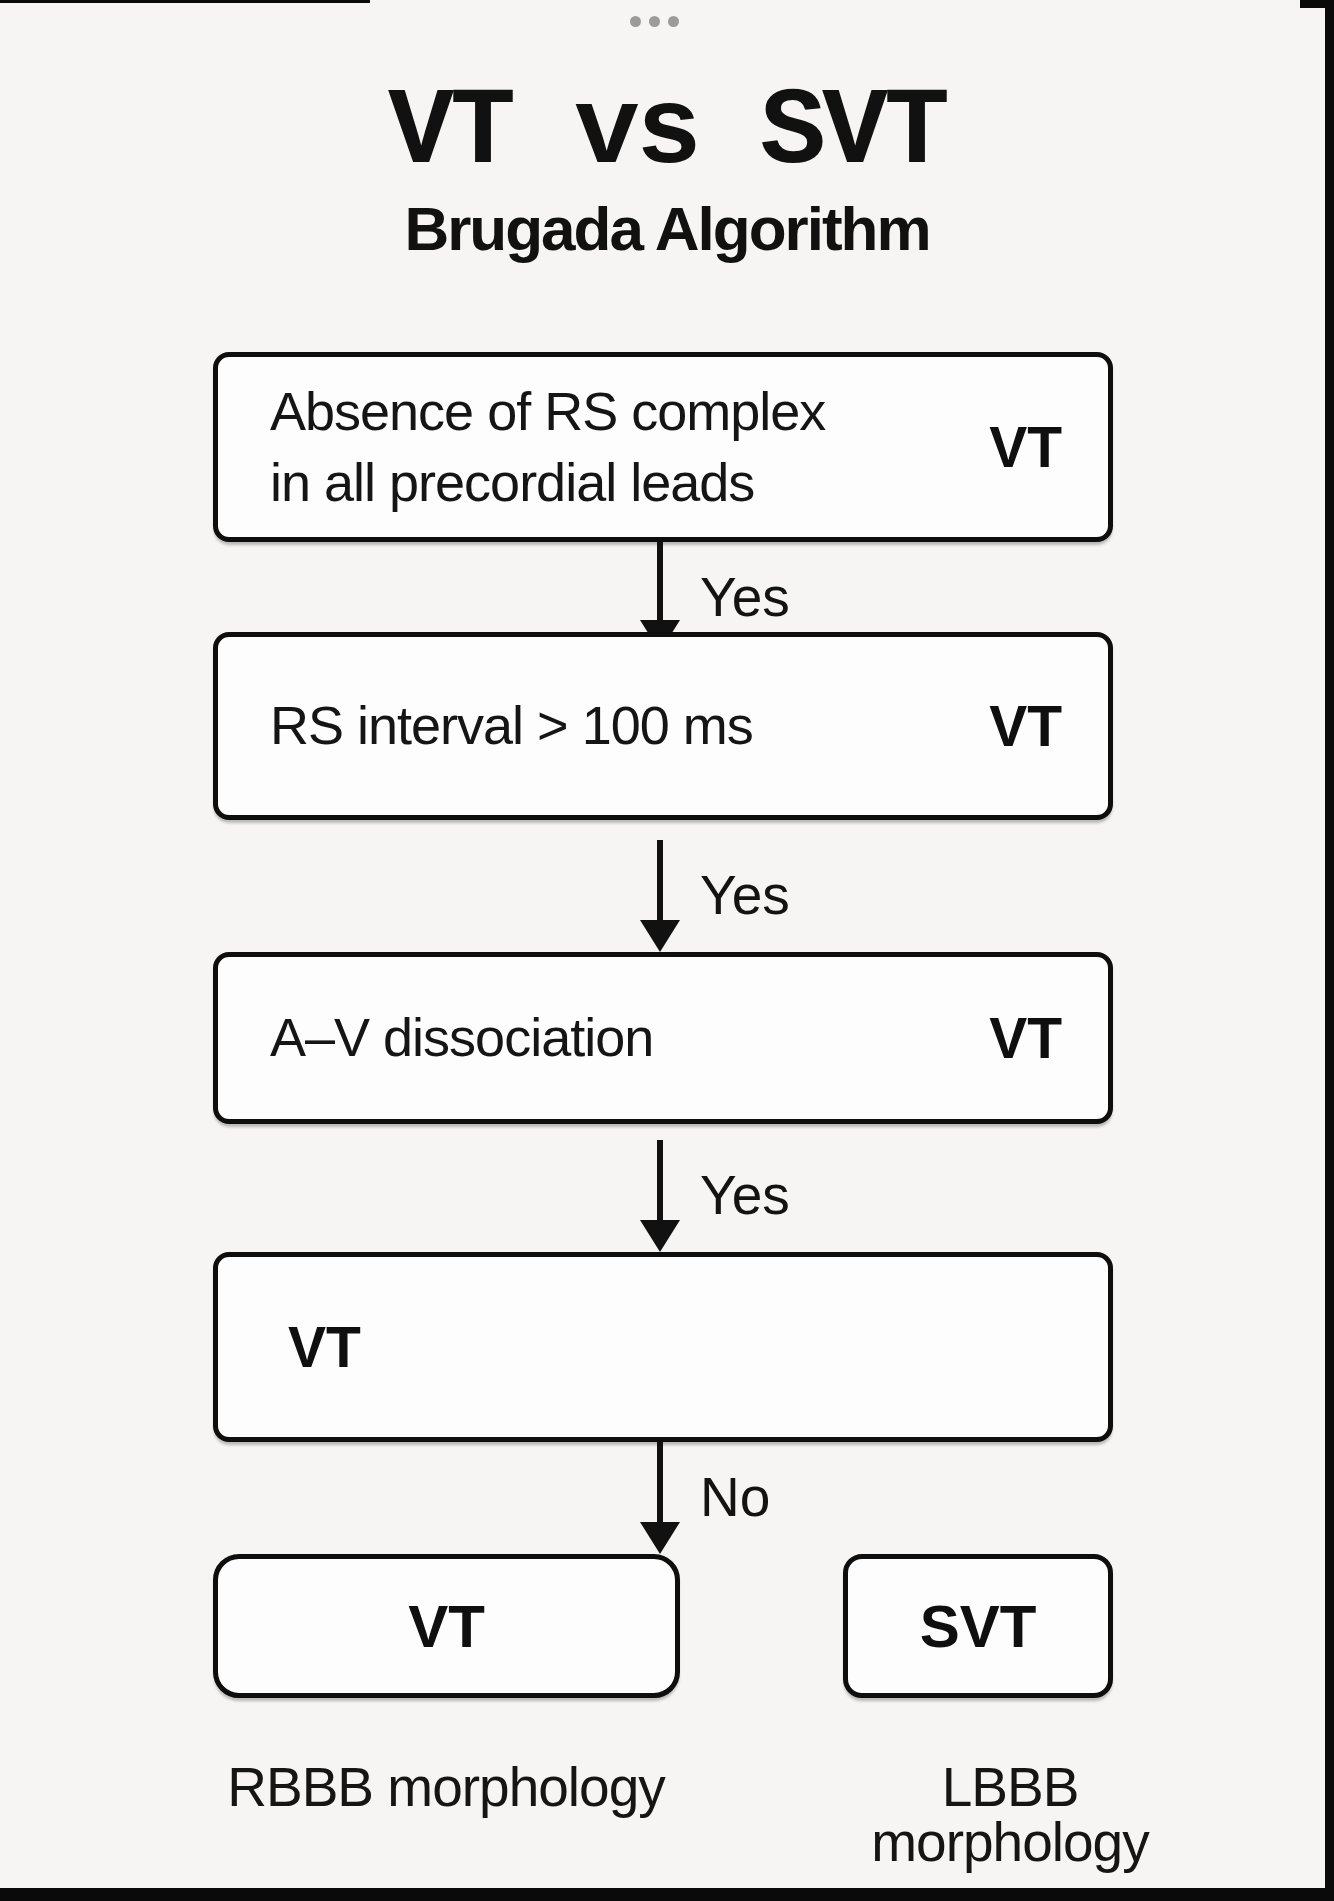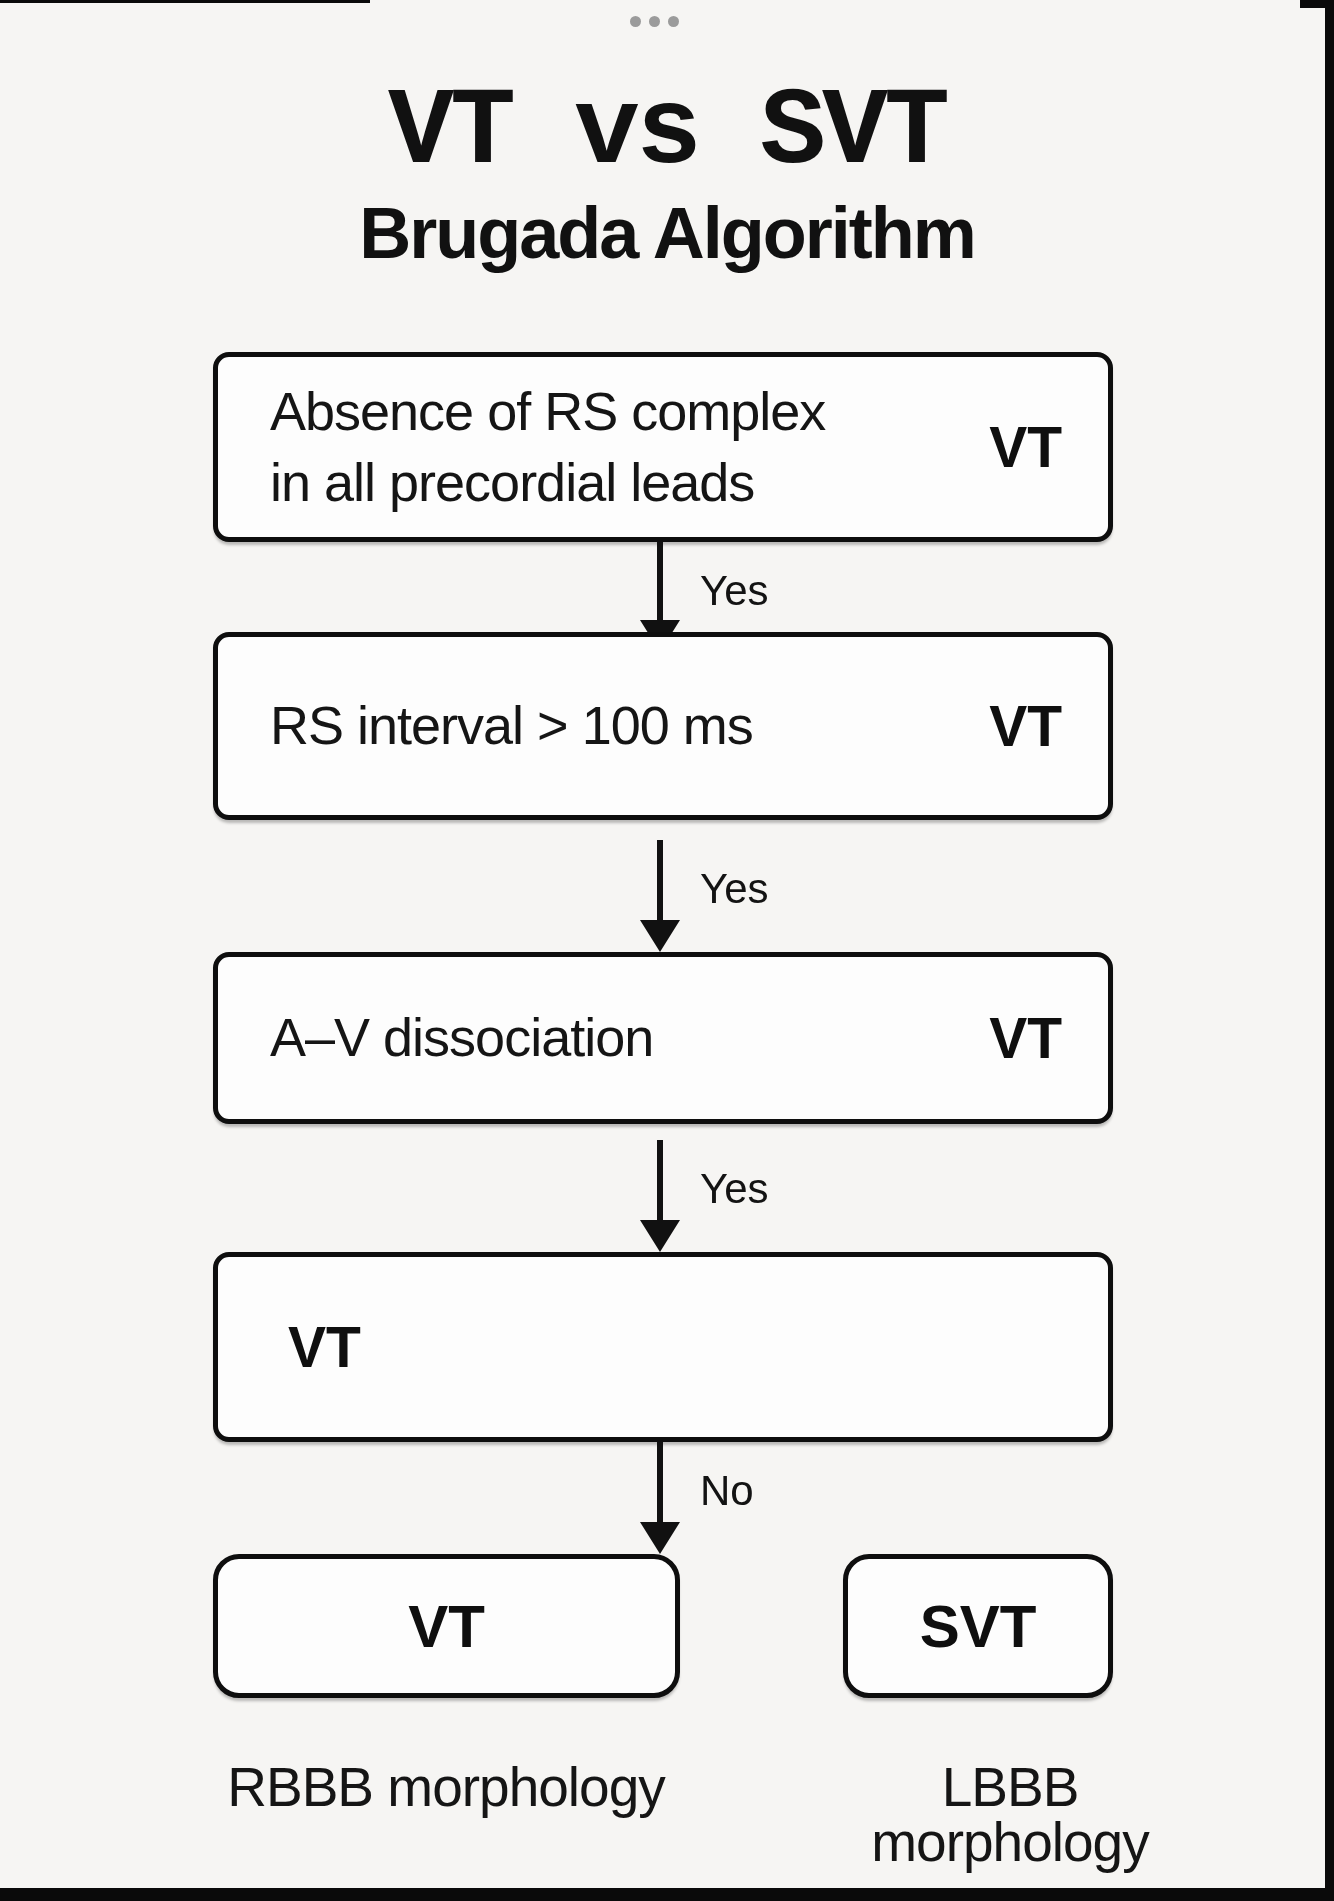--- a/index.html
+++ b/index.html
@@ -20,21 +20,21 @@
   .dots .dot{width:11px;height:11px;border-radius:50%;background:#9b9b9b;}
 
   .title{
     position:absolute;left:0;top:78px;width:1334px;text-align:center;
     font-size:110px;font-weight:800;letter-spacing:-4px;color:#111;
     line-height:1.0;
     font-family:Liberation Mono, monospace;
   }
   .subtitle{
     position:absolute;left:0;top:196px;width:1334px;text-align:center;
-    font-size:72px;font-weight:700;letter-spacing:-2px;color:#111;
+    font-size:62px;font-weight:700;letter-spacing:-2px;color:#111;
     line-height:1.05;
   }
 
   .box{
     position:absolute;left:213px;width:900px;box-sizing:border-box;
     background:#fdfdfd;border:5px solid #0e0e0e;border-radius:16px;
     box-shadow:0 4px 3px -1px rgba(0,0,0,0.25);
     display:flex;align-items:center;justify-content:space-between;
     padding:0 46px 0 52px;
   }
@@ -54,35 +54,35 @@
   #stem4{top:1442px;height:84px;}
   .head{
     position:absolute;left:640px;width:0;height:0;
     border-left:20px solid transparent;border-right:20px solid transparent;
     border-top:32px solid #111;
   }
   #head1{top:620px;}
   #head2{top:920px;}
   #head3{top:1220px;}
   #head4{top:1522px;}
-  .clabel{position:absolute;left:700px;font-size:42px;line-height:1;color:#131313;}
+  .clabel{position:absolute;left:700px;font-size:55px;line-height:1;color:#131313;}
   #label1{top:570px;}
   #label2{top:868px;}
   #label3{top:1168px;}
   #label4{top:1470px;}
 
   .outcome{
     position:absolute;top:1554px;height:144px;box-sizing:border-box;
     background:#fdfdfd;border:5px solid #0e0e0e;border-radius:26px;
     box-shadow:0 4px 3px -1px rgba(0,0,0,0.25);
     display:flex;align-items:center;justify-content:center;
     font-size:60px;font-weight:700;color:#0f0f0f;
   }
   #outcome-vt{left:213px;width:467px;}
-  #outcome-svt{left:843px;width:270px;}
+  #outcome-svt{left:843px;width:270px;border-radius:19px;}
 
   .caption{
     position:absolute;top:1760px;text-align:center;
     font-size:55px;letter-spacing:-1px;color:#151515;line-height:1;
   }
   #caption-rbbb{left:196px;width:500px;}
   #caption-lbbb{left:800px;width:420px;}
 </style>
 </head>
 <body>

